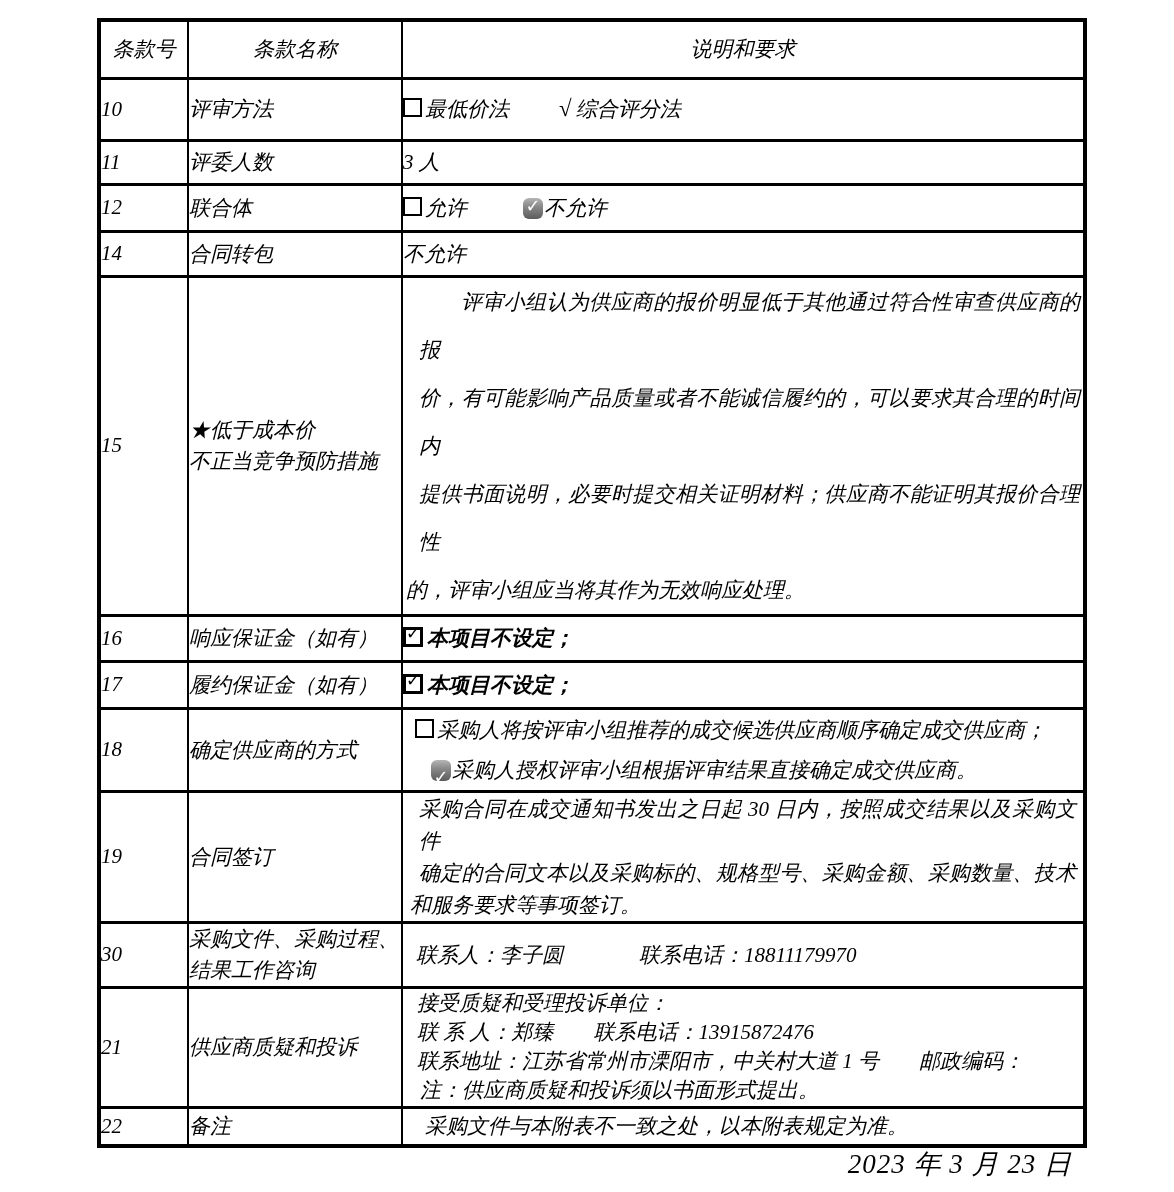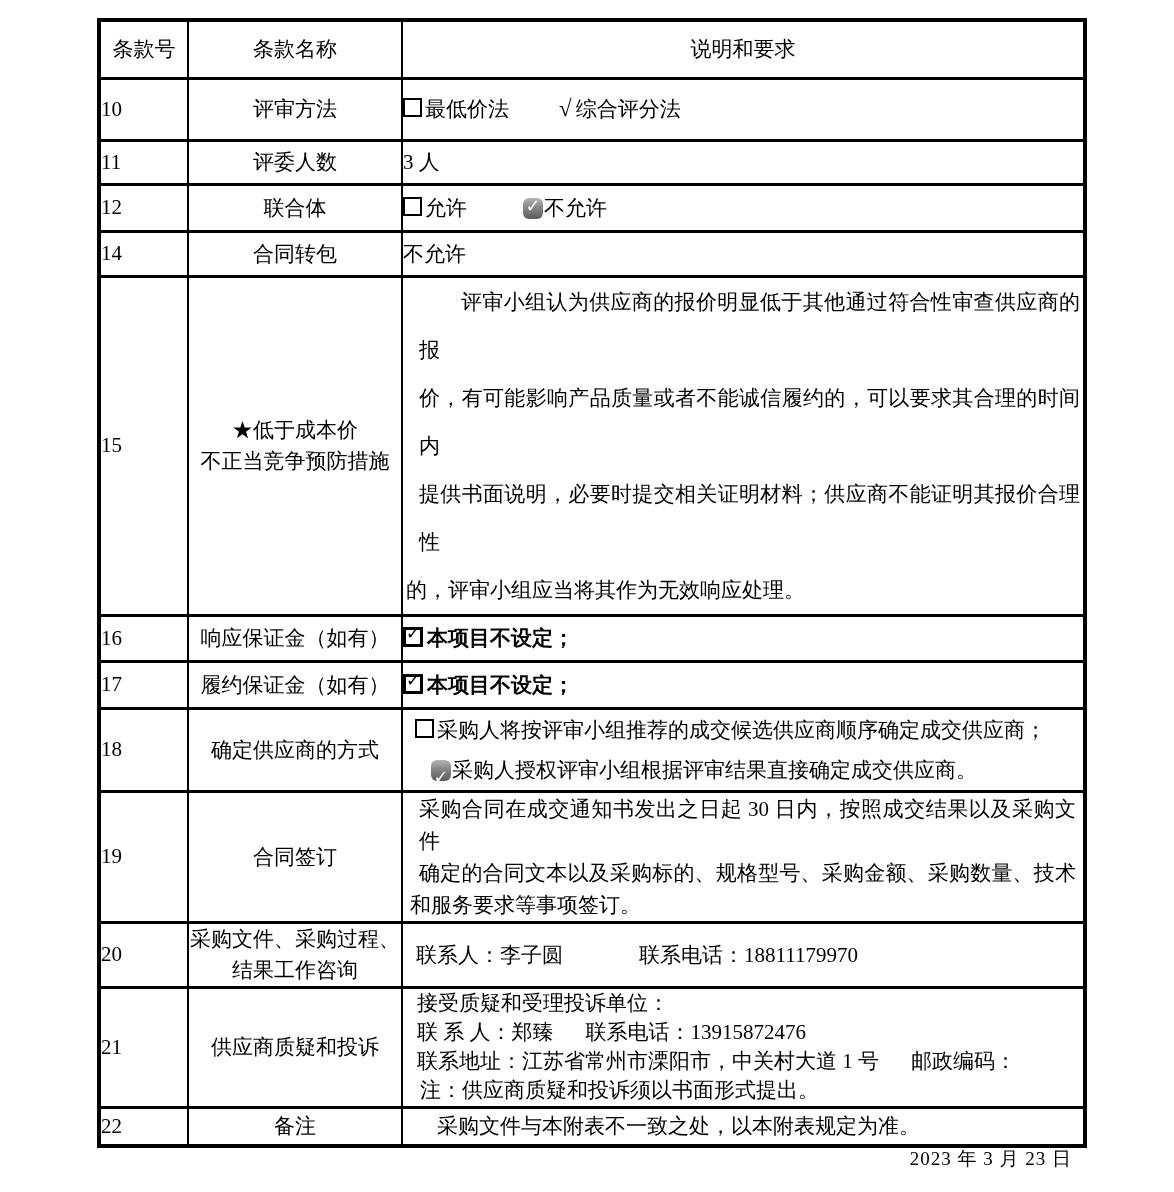--- a/index.html
+++ b/index.html
@@ -3,55 +3,56 @@
 <meta charset="utf-8">
 <style>
   html,body{margin:0;padding:0;background:#fff;}
   .page{
     position:relative;
     width:1174px;height:1192px;
     background:#ffffff;
     font-family:"Liberation Serif","DejaVu Serif",serif;
     color:#000;
     overflow:hidden;
+    font-style:italic;
   }
   table.doc{
     position:absolute;left:97px;top:18px;
     width:986px;
     border-collapse:collapse;
     table-layout:fixed;
     border:4px solid #000;
   }
   table.doc td{
     border:2px solid #000;
     border-top-width:3px;border-bottom-width:3px;
     padding:0;
     font-size:21px;
     vertical-align:middle;
     overflow:hidden;
   }
   td.c1{text-align:left;font-size:20px;}
-  td.c2{text-align:center;}
+  td.c2{}
   td.c3{text-align:left;}
   td.head{text-align:center;font-size:21px;}
   .ind{padding-left:24px;}
   .nm2{line-height:31px;}
   .bold{font-weight:bold;font-size:22px;}
   
   .bigline{line-height:48px;padding:0 3px;}
   .midline{line-height:32px;padding:0 7px;}
   .r18line{line-height:40px;padding-left:12px;}
   .r18line.second{padding-left:28px;}
   .r21line{line-height:29px;padding-left:14px;}
   .r21line.note{padding-left:17px;}
   .j{text-align:justify;text-align-last:justify;padding-left:16px;}
   .gap50{margin-left:50px;}
   .gap56{margin-left:56px;}
   .gap60{margin-left:76px;}
-  .gap40{margin-left:32px;}
+  .gap40{margin-left:40px;}
   
   .cb-empty{
     display:inline-block;width:15px;height:15px;
     border:2px solid #000;background:#fff;
     vertical-align:-1px;margin-right:3px;
   }
   .cb-gray{
     display:inline-block;width:20px;height:21px;
     border-radius:6px;
     background:linear-gradient(180deg,#b5b5b5 0%,#8a8a8a 40%,#5b5b5b 100%);
@@ -68,21 +69,21 @@
     vertical-align:-2px;margin-right:4px;
   }
   .cb-box .tick{
     position:absolute;left:0px;top:-7px;
     color:#000;font-size:17px;font-weight:bold;
     font-family:"DejaVu Sans",sans-serif;
   }
   .sqrt{font-size:23px;margin-right:4px;}
   .date{
     position:absolute;top:1146px;right:102px;
-    font-size:19px;letter-spacing:1px;
+    font-size:27px;letter-spacing:1px;
   }
 </style>
 </head>
 <body>
 
 <div class="page">
 
   <table class="doc">
     <colgroup>
         <col style="width:89px">
@@ -173,21 +174,21 @@
       <td class="c1">19</td>
       <td class="c2">合同签订</td>
       <td class="c3">
         <div class="midline j">采购合同在成交通知书发出之日起 30 日内，按照成交结果以及采购文件</div>
         <div class="midline j">确定的合同文本以及采购标的、规格型号、采购金额、采购数量、技术</div>
         <div class="midline">和服务要求等事项签订。</div>
       </td>
     </tr>
 
     <tr style="height:63px">
-      <td class="c1">20</td>
+      <td class="c1">30</td>
       <td class="c2">
         <div class="nm2">采购文件、采购过程、</div>
         <div class="nm2">结果工作咨询</div>
       </td>
       <td class="c3" style="padding-left:13px">
         <span>联系人：李子圆</span><span class="gap60">联系电话：18811179970</span>
       </td>
     </tr>
 
     <tr style="height:120px">
@@ -201,19 +202,19 @@
         <div class="r21line">
           <span>联系地址：江苏省常州市溧阳市，中关村大道 1 号</span><span class="gap40">邮政编码：</span>
         </div>
         <div class="r21line note">注：供应商质疑和投诉须以书面形式提出。</div>
       </td>
     </tr>
 
     <tr style="height:39px">
       <td class="c1">22</td>
       <td class="c2">备注</td>
-      <td class="c3" style="padding-left:34px">采购文件与本附表不一致之处，以本附表规定为准。</td>
+      <td class="c3" style="padding-left:22px">采购文件与本附表不一致之处，以本附表规定为准。</td>
     </tr>
   </tbody>
     </table>
 
   <div class="date">2023 年 3 月 23 日</div>
 </div>
 
 </body></html>

